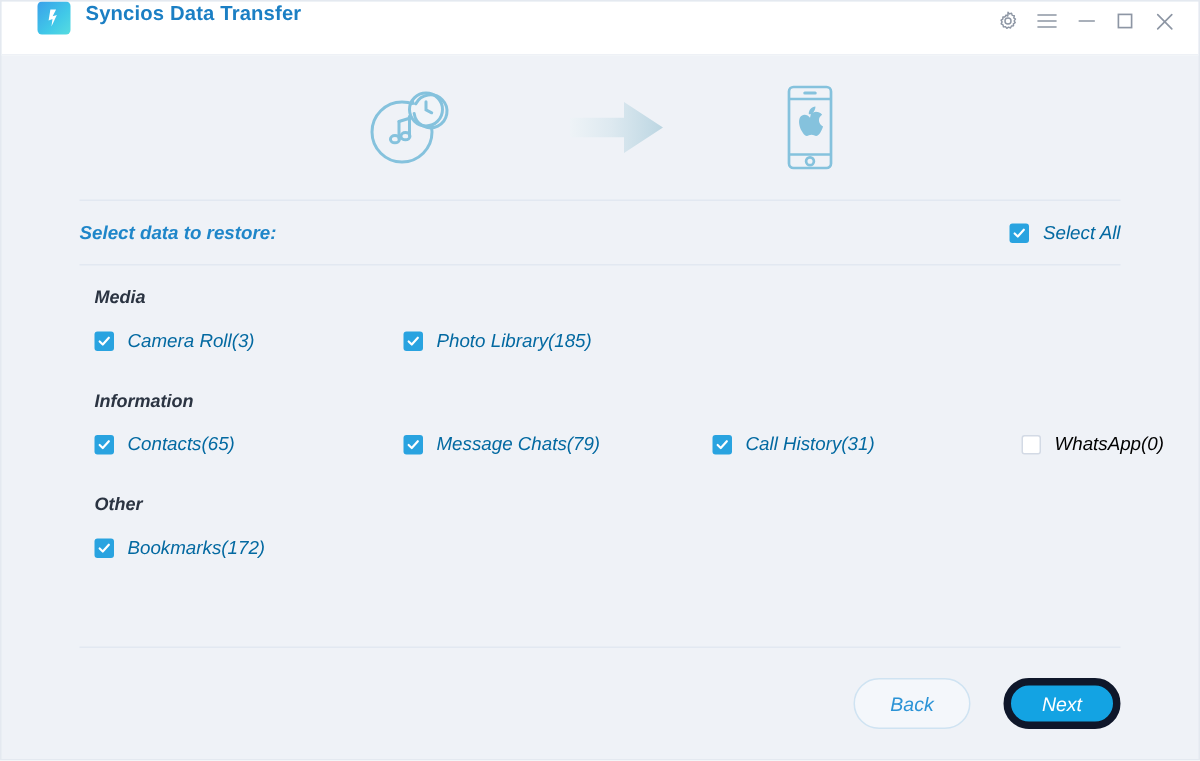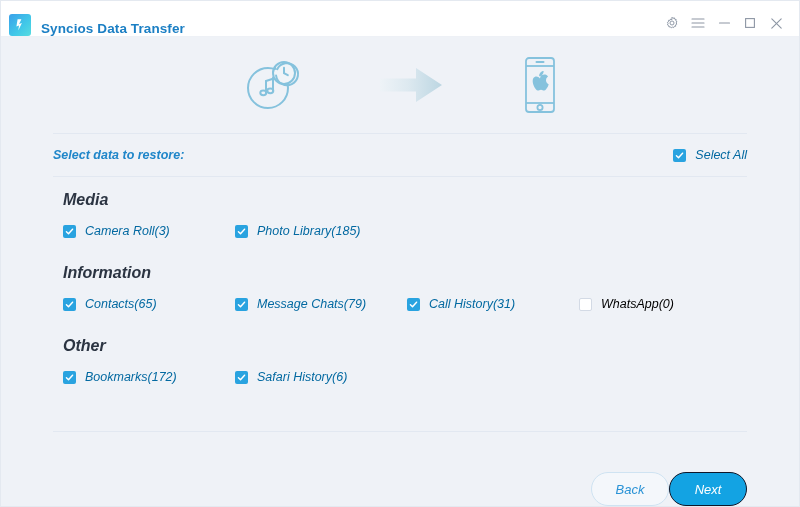--- a/index.html
+++ b/index.html
@@ -25,22 +25,22 @@
     flex-direction: column;
     overflow: hidden;
   }
 
   
   .titlebar {
     height: 36px;
     min-height: 36px;
     background: #ffffff;
     display: flex;
-    align-items: flex-end;
-    padding: 0 10px 0 8px;
+    align-items: flex-start;
+    padding: 0 10px 0 24px;
     box-sizing: border-box;
     border-bottom: 1px solid #eef1f6;
   }
   .logo-mark {
     width: 22px;
     height: 22px;
     border-radius: 3px;
     background: linear-gradient(135deg, #3aa0ea 0%, #41c9e8 60%, #57dce0 100%);
     display: flex;
     align-items: center;
@@ -146,42 +146,44 @@
 
   
   .groups {
     flex: 1 1 auto;
     padding-top: 14px;
     min-height: 0;
   }
   .group { margin-bottom: 26px; }
   .group:last-child { margin-bottom: 0; }
   .group-title {
-    font-size: 16px;
+    font-size: 12px;
     font-weight: bold;
     color: #2b3442;
     margin: 0 0 15px 10px;
   }
   .group-items {
     display: flex;
     align-items: center;
+    gap: 34px;
   }
   .group-items .cbx-wrap {
     width: 172px;
     flex: none;
   }
   .group-items .cbx-wrap:first-child { margin-left: 10px; }
 
   
   .footer {
     height: 74px;
     min-height: 74px;
     display: flex;
-    align-items: flex-end;
+    align-items: center;
     justify-content: flex-end;
+    gap: 22px;
   }
   .btn {
     height: 34px;
     border-radius: 17px;
     font-size: 13px;
     display: flex;
     align-items: center;
     justify-content: center;
     box-sizing: border-box;
     cursor: default;
@@ -189,21 +191,21 @@
   }
   .btn-back {
     width: 78px;
     background: #f4f7fb;
     border: 1px solid #cfe3f2;
     color: #2b93d6;
   }
   .btn-next {
     width: 78px;
     background: #13a3e3;
-    border: 1px solid #0f172a;
+    border: 5px solid #0f172a;
     color: #ffffff;
   }
 </style>
 </head>
 <body>
 
 <div class="window">
 
   <div class="titlebar">
     <div class="logo-mark">
@@ -381,28 +383,20 @@
         <div class="group-title">Other</div>
         <div class="group-items">
           <div class="cbx-wrap">
             <span class="cbx">
               <svg width="9" height="9" viewBox="0 0 10 10" fill="none" stroke="#ffffff" stroke-width="1.6" stroke-linecap="round" stroke-linejoin="round">
                   <path d="M1.6 5.2 L3.9 7.4 L8.4 2.4"></path>
                 </svg>
             </span>
             <span class="cbx-label">Bookmarks(172)</span>
           </div>
-          <div class="cbx-wrap">
-            <span class="cbx">
-              <svg width="9" height="9" viewBox="0 0 10 10" fill="none" stroke="#ffffff" stroke-width="1.6" stroke-linecap="round" stroke-linejoin="round">
-                  <path d="M1.6 5.2 L3.9 7.4 L8.4 2.4"></path>
-                </svg>
-            </span>
-            <span class="cbx-label">Safari History(6)</span>
-          </div>
         </div>
       </div>
 
     </div>
 
     <div class="rule"></div>
 
     <div class="footer">
       <div class="btn btn-back">Back</div>
       <div class="btn btn-next">Next</div>

